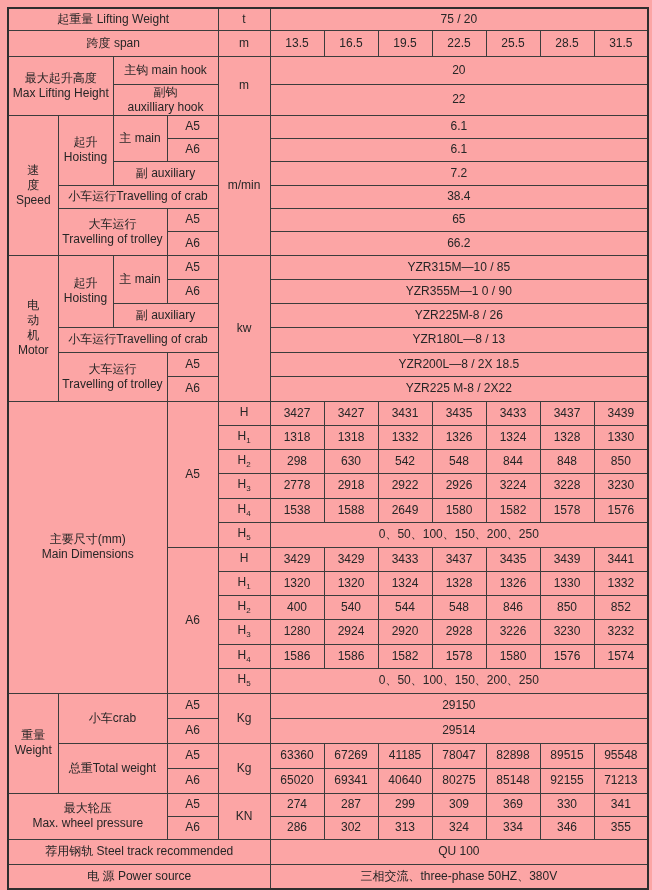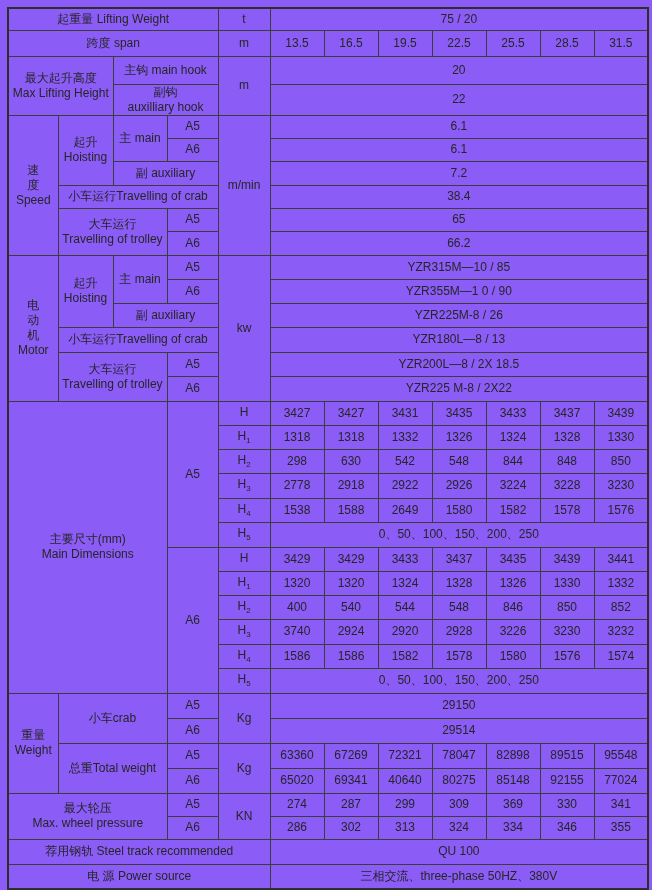--- a/index.html
+++ b/index.html
@@ -1,17 +1,17 @@
 <!DOCTYPE html>
 <html><head>
 <meta charset="utf-8">
 <style>
   html,body{margin:0;padding:0;background:#ffffff;}
   body{font-family:"Liberation Sans","DejaVu Sans",sans-serif;color:#222;}
-  .sheet{width:652px;height:890px;background:#8b5cf6;box-sizing:border-box;padding:7px 4px 0 7px;}
+  .sheet{width:652px;height:890px;background:#fca5a5;box-sizing:border-box;padding:7px 4px 0 7px;}
   table.spec{border-collapse:collapse;table-layout:fixed;width:640px;border:2px solid #2e2e2e;}
   table.spec td{
     border:1px solid #3c3c3c;
     text-align:center;vertical-align:middle;
     font-size:12px;line-height:1.25;
     padding:0 2px;white-space:pre-line;
     overflow:hidden;color:#262626;
   }
   td sub{font-size:8px;line-height:1;}
   tr.h22{height:22px} tr.h26{height:26px} tr.h28{height:28px}
@@ -222,21 +222,21 @@
   <td>400</td>
   <td>540</td>
   <td>544</td>
   <td>548</td>
   <td>846</td>
   <td>850</td>
   <td>852</td>
 </tr>
 <tr class="h25">
   <td><span>H</span><sub>3</sub></td>
-  <td>3740</td>
+  <td>1280</td>
   <td>2924</td>
   <td>2920</td>
   <td>2928</td>
   <td>3226</td>
   <td>3230</td>
   <td>3232</td>
 </tr>
 <tr class="h24">
   <td><span>H</span><sub>4</sub></td>
   <td>1586</td>
@@ -263,35 +263,35 @@
 <tr class="h25">
   <td>A6</td>
   <td colspan="7">29514</td>
 </tr>
 <tr class="h25">
   <td colspan="2" rowspan="2">总重Total weight</td>
   <td>A5</td>
   <td rowspan="2">Kg</td>
   <td>63360</td>
   <td>67269</td>
-  <td>72321</td>
+  <td>41185</td>
   <td>78047</td>
   <td>82898</td>
   <td>89515</td>
   <td>95548</td>
 </tr>
 <tr class="h25">
   <td>A6</td>
   <td>65020</td>
   <td>69341</td>
   <td>40640</td>
   <td>80275</td>
   <td>85148</td>
   <td>92155</td>
-  <td>77024</td>
+  <td>71213</td>
 </tr>
 
 <tr class="h23">
   <td colspan="3" rowspan="2">最大轮压
 Max.  wheel pressure</td>
   <td>A5</td>
   <td rowspan="2">KN</td>
   <td>274</td>
   <td>287</td>
   <td>299</td>

